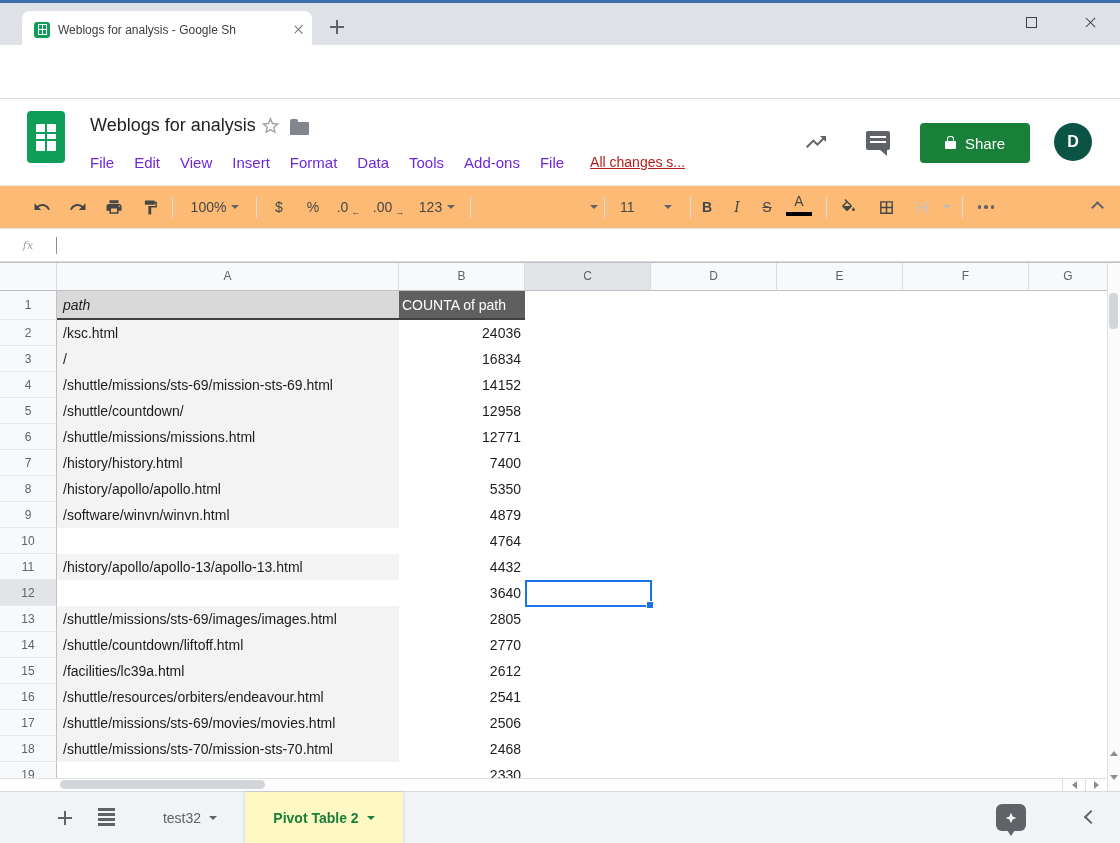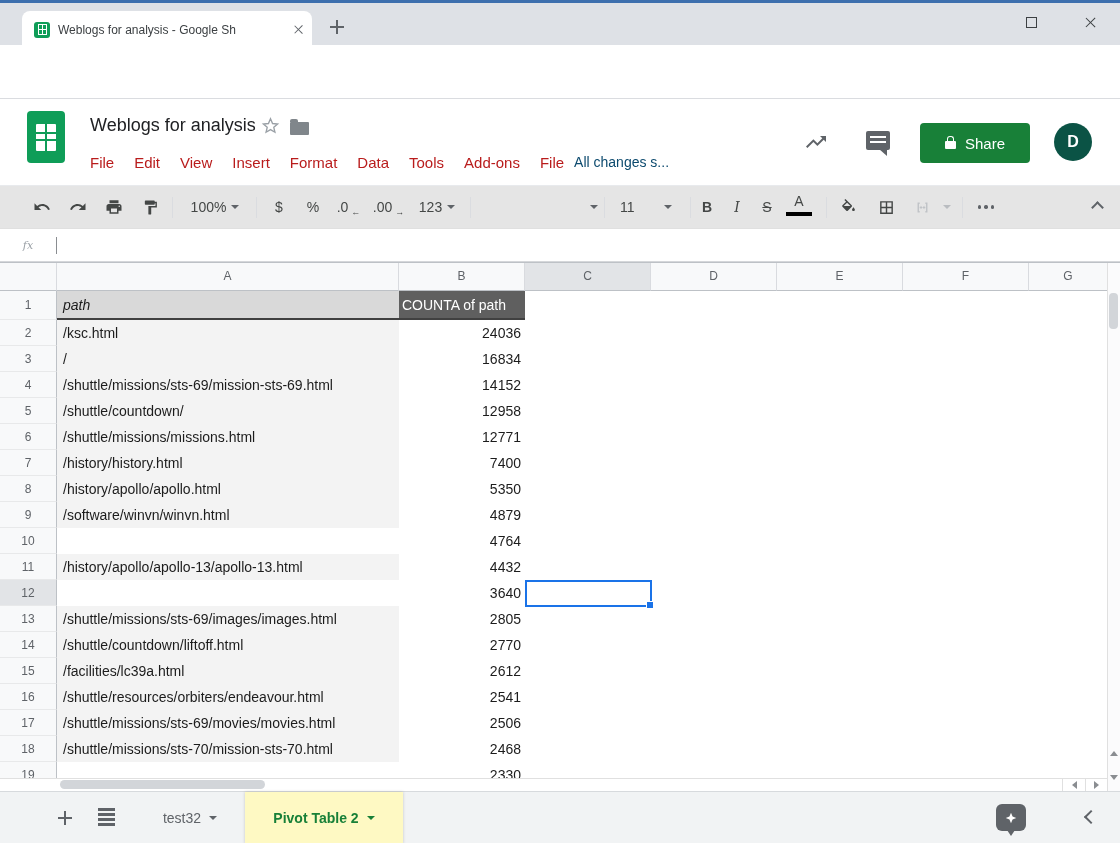--- a/index.html
+++ b/index.html
@@ -46,34 +46,34 @@
   .dheader{left:0;top:99px;width:1120px;height:87px;background:#fff;border-bottom:1px solid #e8eaed}
   .slogo{left:27px;top:111px;width:38px;height:52px;background:#0f9d58;border-radius:4px;
     display:flex;align-items:center;justify-content:center}
   .slogo i{display:block;width:20px;height:27px;background:#fff;border-radius:1px;position:relative}
   .slogo i::before{content:"";position:absolute;left:0;right:0;top:8px;height:2px;background:#0f9d58;box-shadow:0 7px 0 #0f9d58}
   .slogo i::after{content:"";position:absolute;top:0;bottom:0;left:9px;width:2px;background:#0f9d58}
   .doc-title{left:90px;top:115px;font-size:18px;color:#202124}
   .folder{width:19px;height:13px;background:#80868b;border-radius:1px;position:relative}
   .folder::before{content:"";position:absolute;top:-3px;left:0;width:8px;height:3px;background:#80868b;border-radius:2px 2px 0 0}
   .menubar{left:80px;top:148px;height:28px;display:flex;align-items:center}
-  .menuitem{font-size:15px;color:#b91c1c;padding:4px 10px;border-radius:3px}
-  .changes{font-size:14px;color:#0c4a6e;white-space:nowrap}
+  .menuitem{font-size:15px;color:#6d28d9;padding:4px 10px;border-radius:3px}
+  .changes{font-size:14px;color:#b91c1c;text-decoration:underline;margin-left:16px;white-space:nowrap}
   .sharebtn{left:920px;top:123px;width:110px;height:40px;background:#188038;border-radius:4px;
     display:flex;align-items:center;justify-content:center;gap:9px}
   .wlock{width:11px;height:8px;background:#fff;border-radius:1px;position:relative;margin-top:4px}
   .wlock::before{content:"";position:absolute;top:-5px;left:2px;width:5px;height:5px;
     border:1.7px solid #fff;border-bottom:none;border-radius:3px 3px 0 0}
   .sharelabel{color:#fff;font-size:15px;font-weight:500}
   .comment{width:24px;height:19px;background:#5f6368;border-radius:2px;position:relative}
   .comment::before{content:"";position:absolute;left:4px;top:5px;width:16px;height:2px;background:#fff;box-shadow:0 5px 0 #fff}
   .comment::after{content:"";position:absolute;bottom:-6px;right:3px;width:0;height:0;
     border-left:8px solid transparent;border-top:7px solid #5f6368}
   
-  .ftoolbar{left:0;top:186px;width:1120px;height:43px;background:#e5e5e5;border-bottom:1px solid #e0e0e0}
+  .ftoolbar{left:0;top:186px;width:1120px;height:43px;background:#fdba74;border-bottom:1px solid #e0e0e0}
   .tbtn{position:absolute;top:6px;height:30px;display:flex;align-items:center;justify-content:center;
     border-radius:3px;color:#444746;font-size:14px;gap:5px}
   .tdiv{position:absolute;top:11px;width:1px;height:21px;background:#dadce0}
   .dd{width:0;height:0;border-left:4px solid transparent;border-right:4px solid transparent;border-top:4.5px solid #5f6368;display:inline-block}
   .dd.light{border-top-color:#b9bcc0}
   .tinyarrow{font-size:9px;color:#444746;position:relative;top:5px;left:-2px;letter-spacing:-1px}
   .chev-up{width:9px;height:9px;border-top:2px solid #5f6368;border-right:2px solid #5f6368;transform:rotate(-45deg)}
   
   .fbar{left:0;top:229px;width:1120px;height:33px;background:#fff;border-bottom:1px solid #d5d7da;display:flex;align-items:center}
   .fx{width:56px;text-align:center;font-size:11px;font-style:italic;color:#9aa0a6;font-family:"DejaVu Serif",serif}

